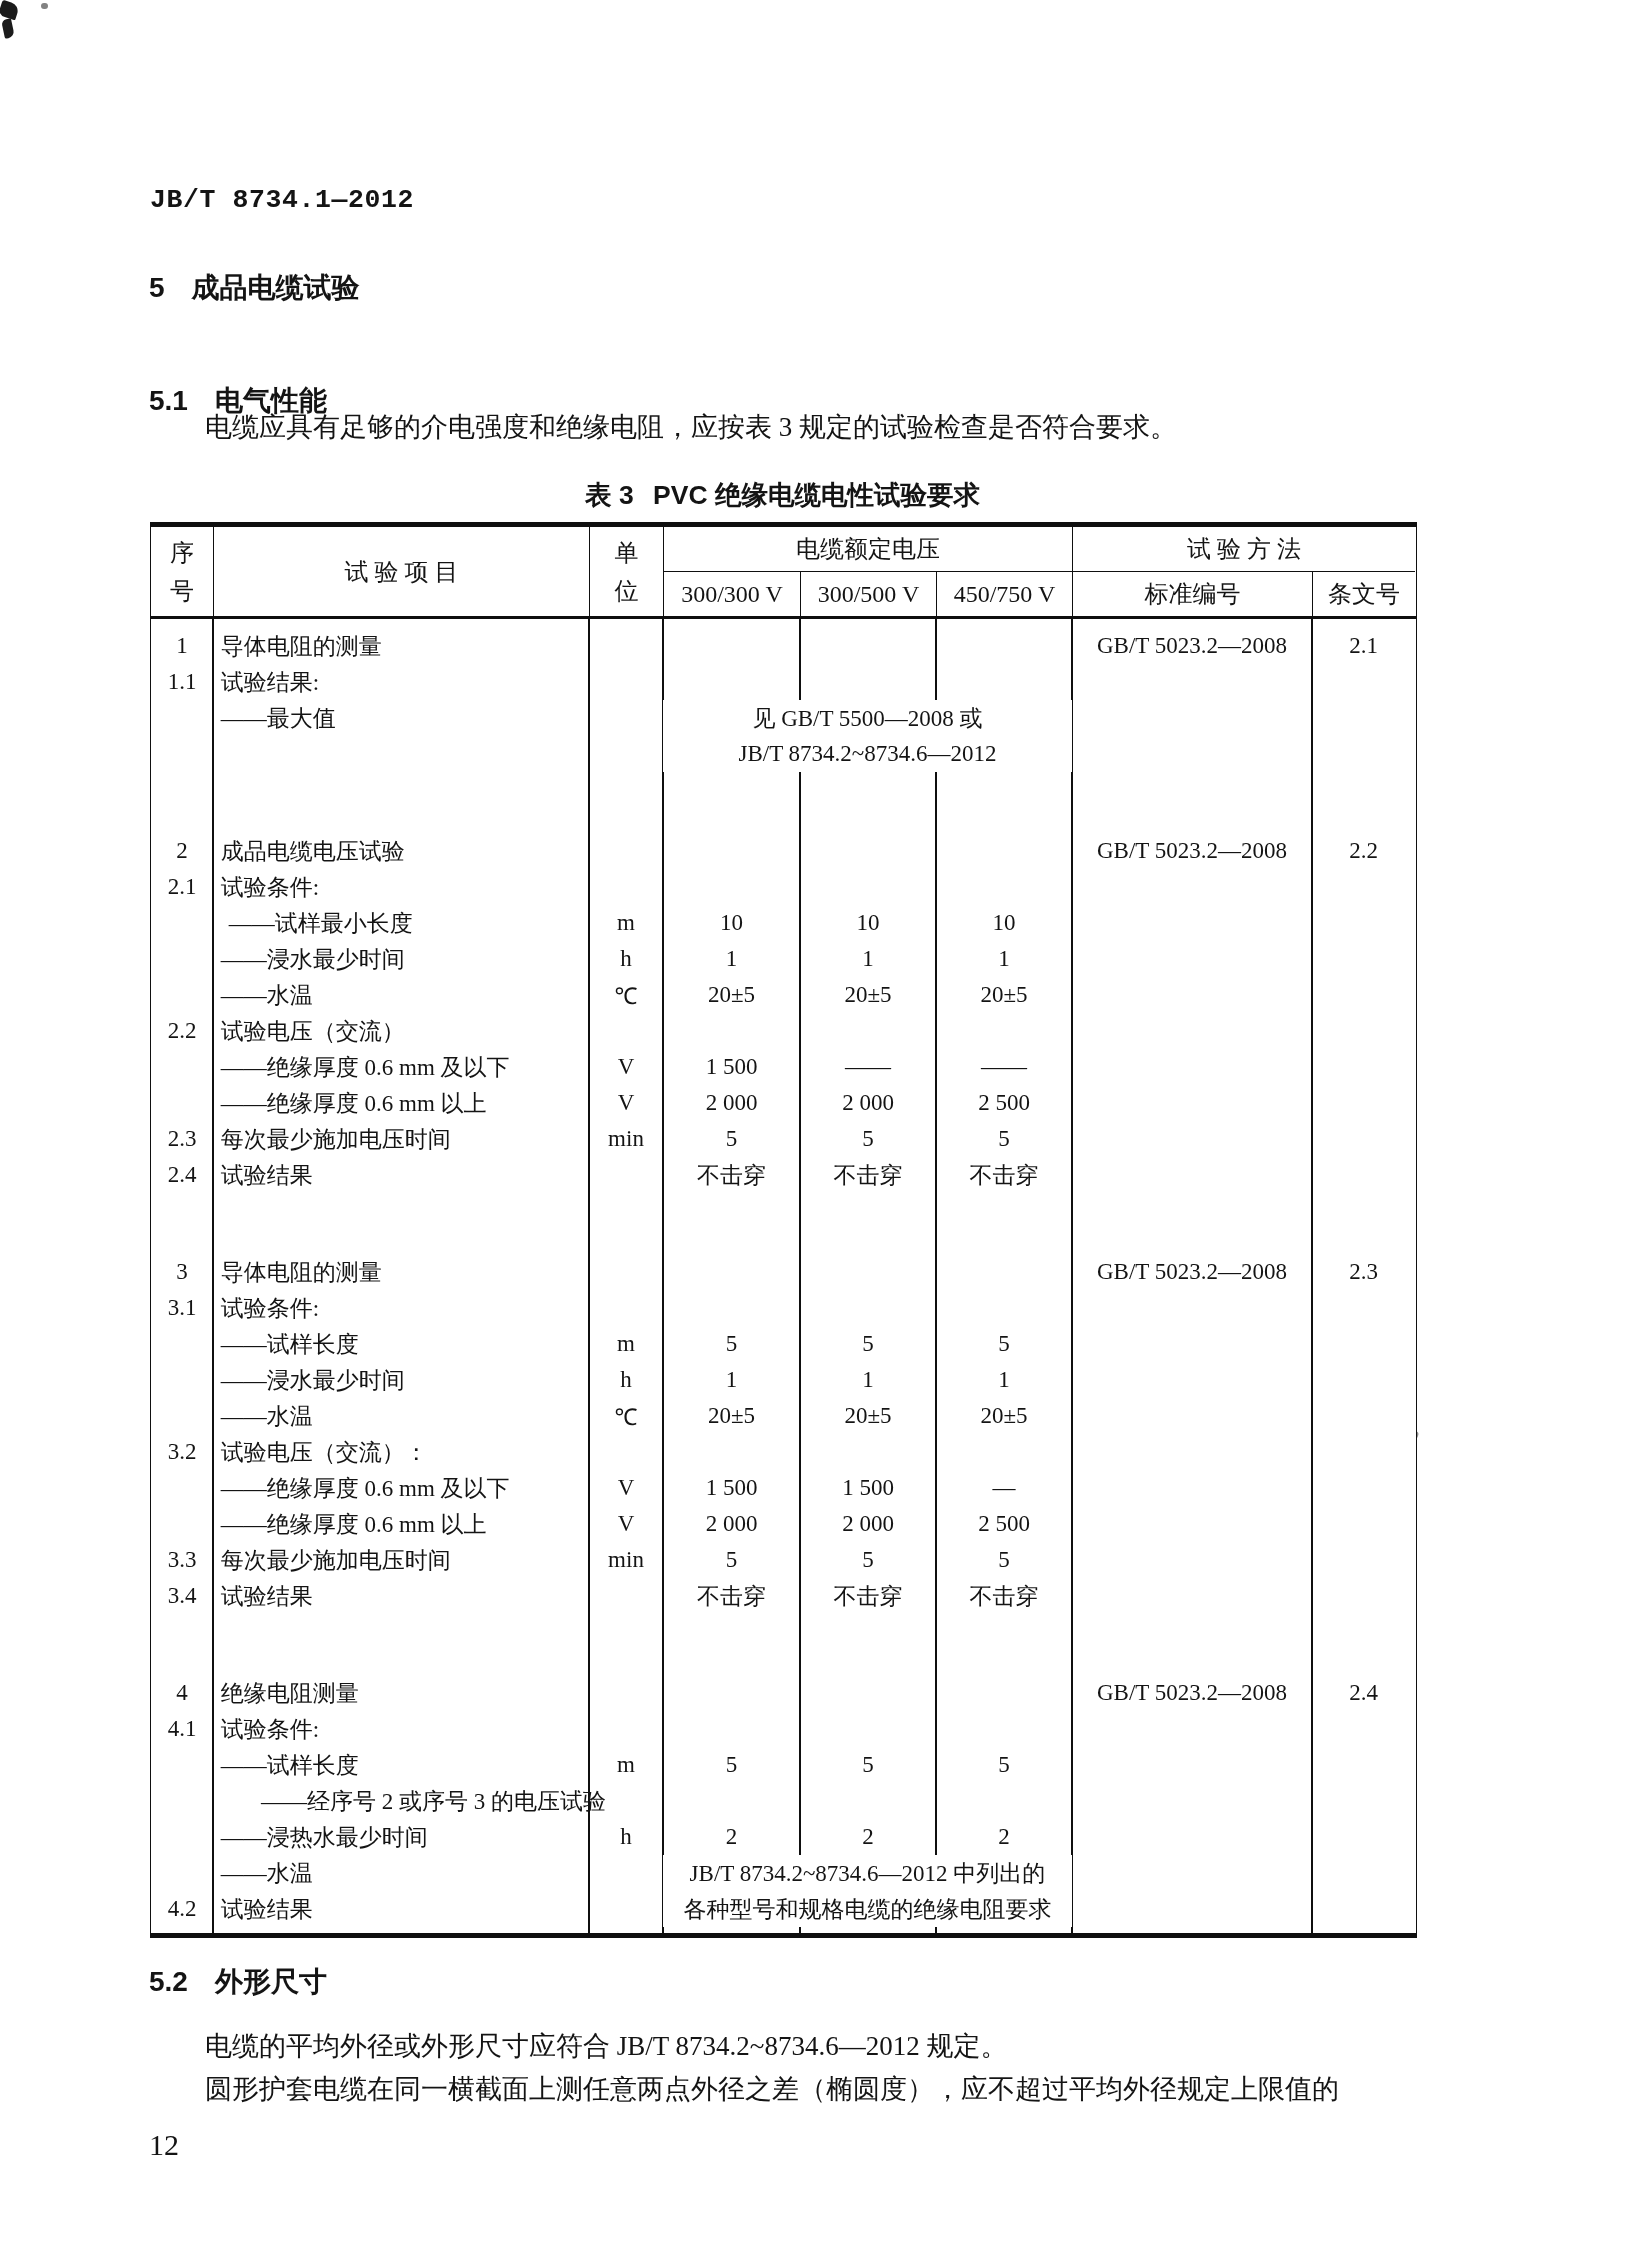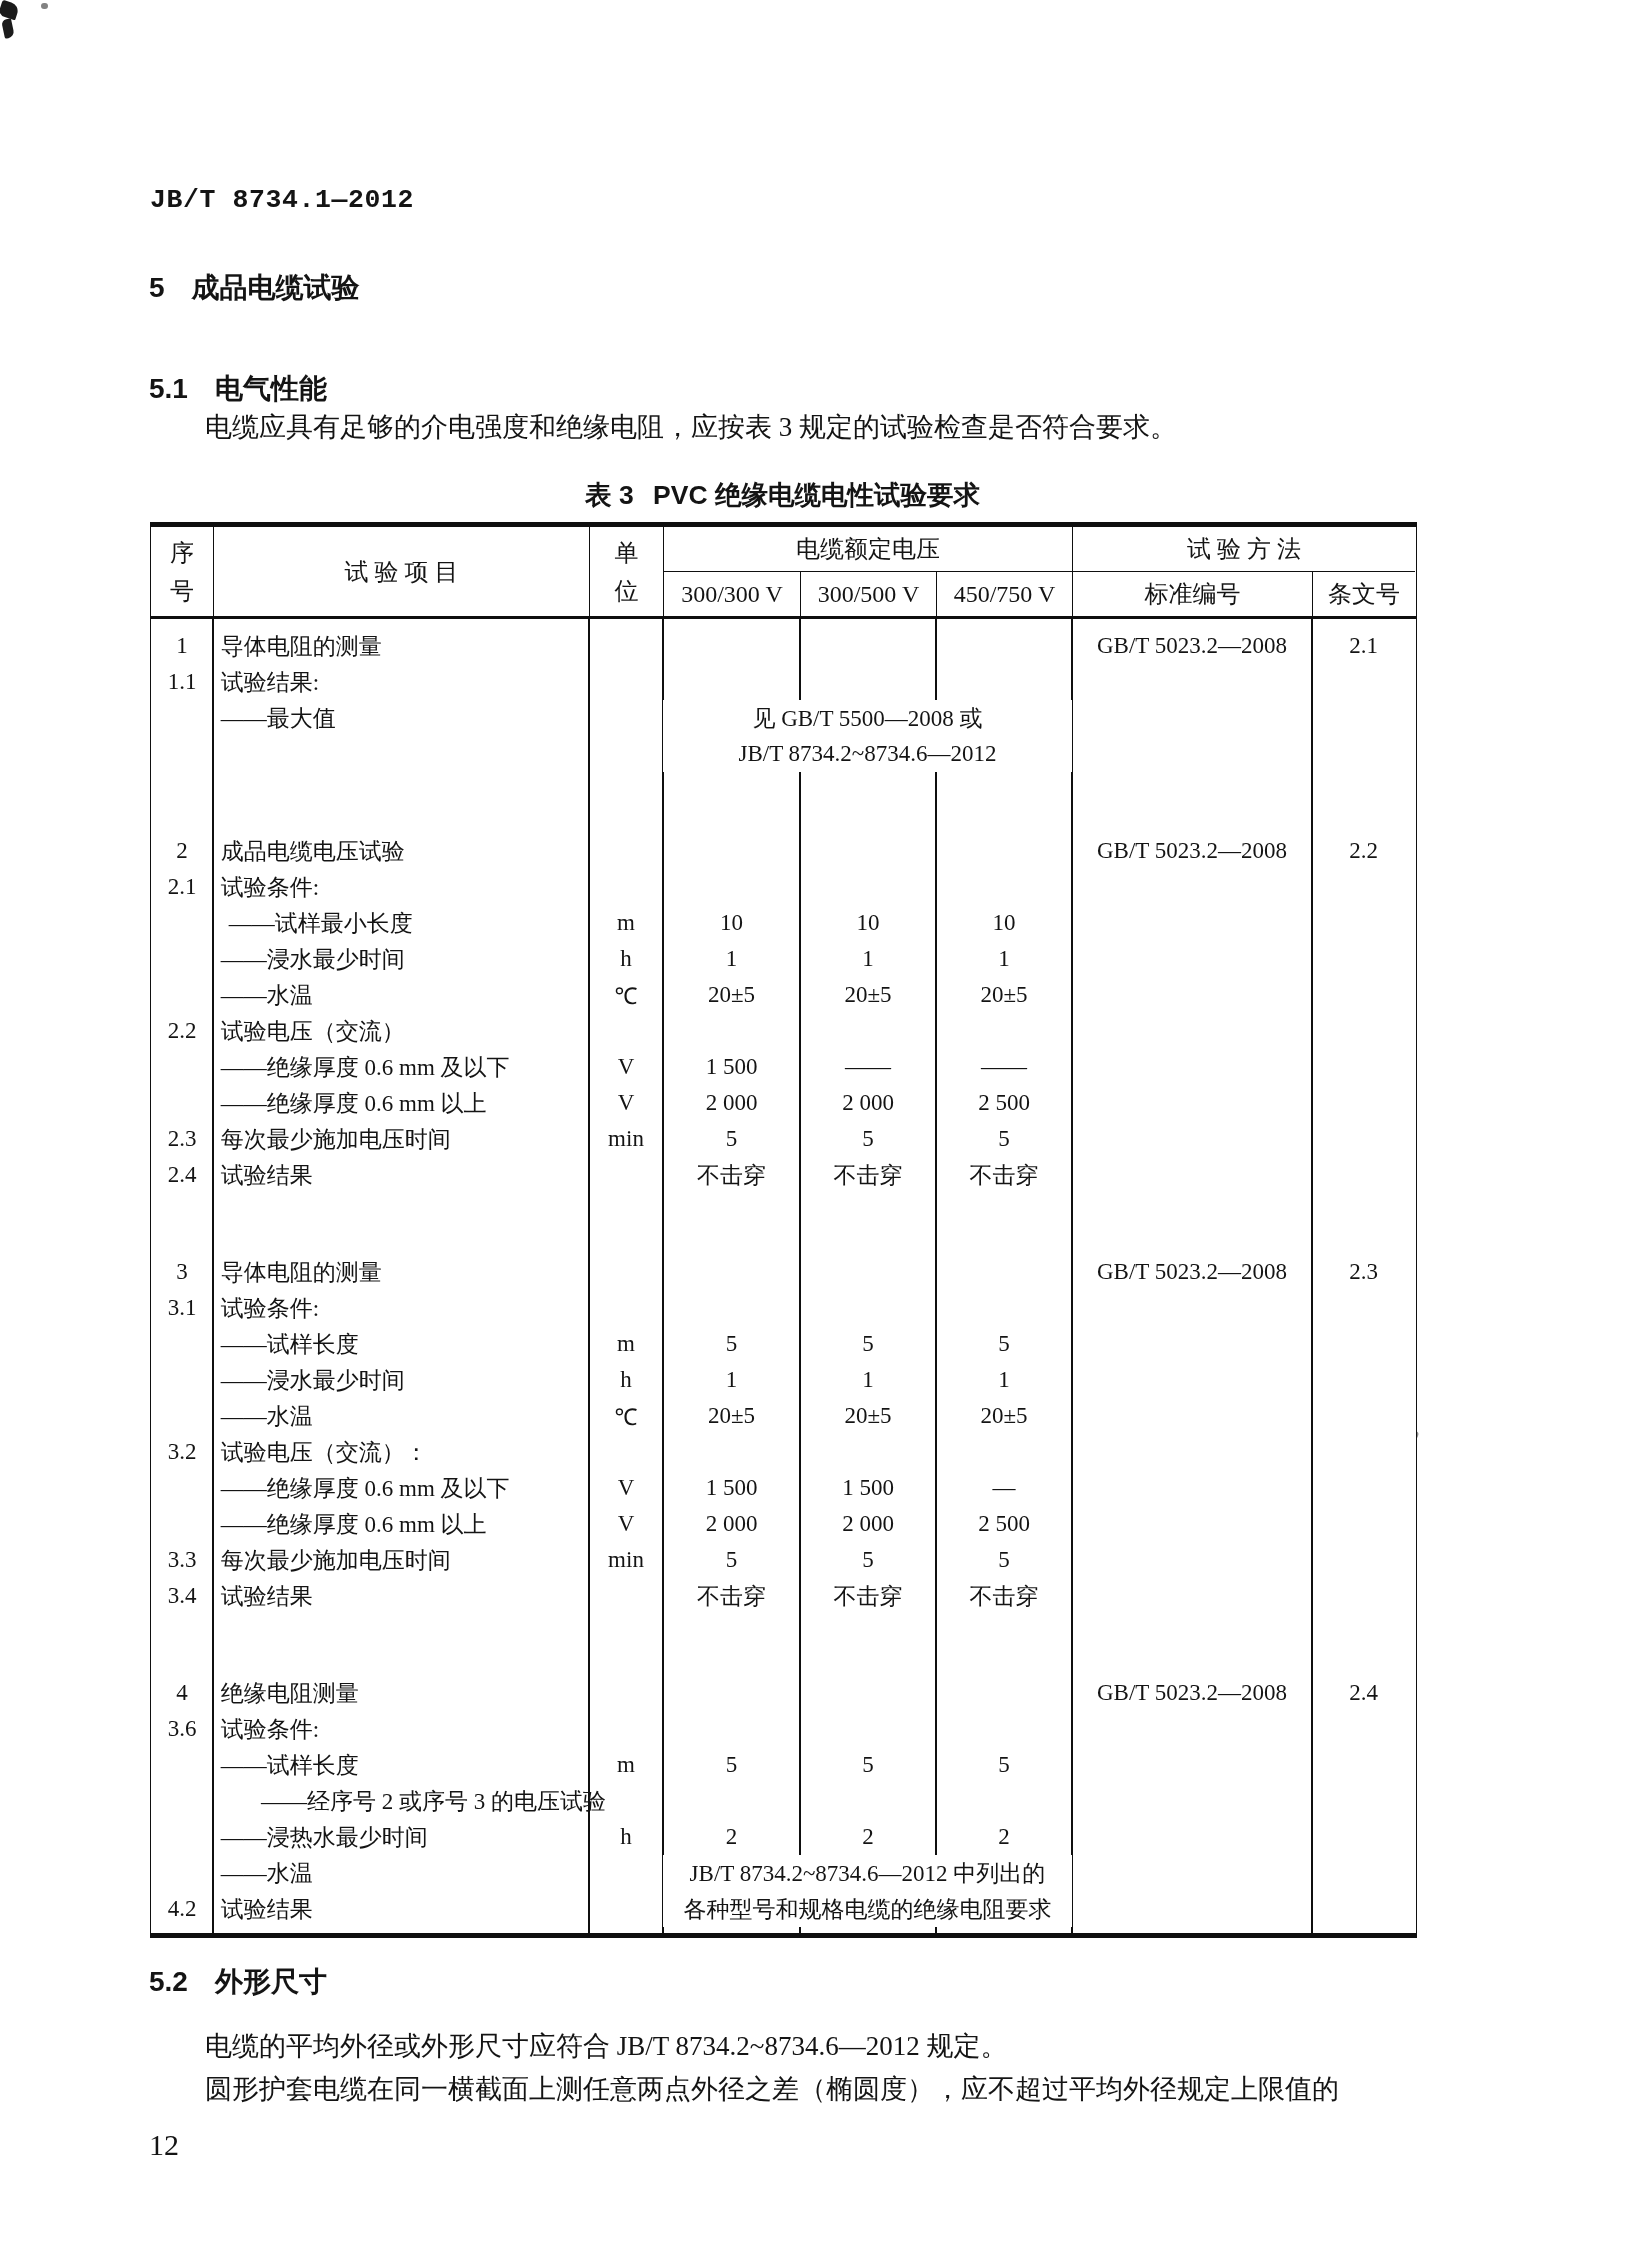--- a/index.html
+++ b/index.html
@@ -26,21 +26,21 @@
     font-size:26.5px;font-weight:bold;letter-spacing:0.6px;
     font-family:Liberation Mono, monospace;
   }
   .h-sec{
     position:absolute;left:149px;
     font-size:28px;font-weight:bold;
     font-family:"Liberation Sans", sans-serif;
     white-space:nowrap;
   }
   .h5{top:269px;}
-  .h51{top:370px;}
+  .h51{top:382px;}
   .h52{top:1963px;}
   .h-sec .num{display:inline-block;}
   .h-sec .ttl{display:inline-block;margin-left:27px;}
   .para{
     position:absolute;left:205px;
     font-size:27px;white-space:nowrap;
     font-family:"Liberation Serif", serif;
   }
   .p51{top:409px;}
   .p521{top:2028px;}
@@ -302,21 +302,21 @@
           <div class="tc c-v" style="grid-column: 6;">不击穿</div>
         </div>
         <div class="trow gap"></div>
         <div class="trow">
           <div class="tc c-no" style="grid-column: 1;">4</div>
           <div class="tc c-item" style="grid-column: 2;">绝缘电阻测量</div>
           <div class="tc c-std" style="grid-column: 7;">GB/T 5023.2—2008</div>
           <div class="tc c-clause" style="grid-column: 8;">2.4</div>
         </div>
         <div class="trow">
-          <div class="tc c-no" style="grid-column: 1;">3.6</div>
+          <div class="tc c-no" style="grid-column: 1;">4.1</div>
           <div class="tc c-item" style="grid-column: 2;">试验条件:</div>
         </div>
         <div class="trow">
           <div class="tc c-item" style="grid-column: 2;">——试样长度</div>
           <div class="tc c-unit" style="grid-column: 3;">m</div>
           <div class="tc c-v" style="grid-column: 4;">5</div>
           <div class="tc c-v" style="grid-column: 5;">5</div>
           <div class="tc c-v" style="grid-column: 6;">5</div>
         </div>
         <div class="trow">

